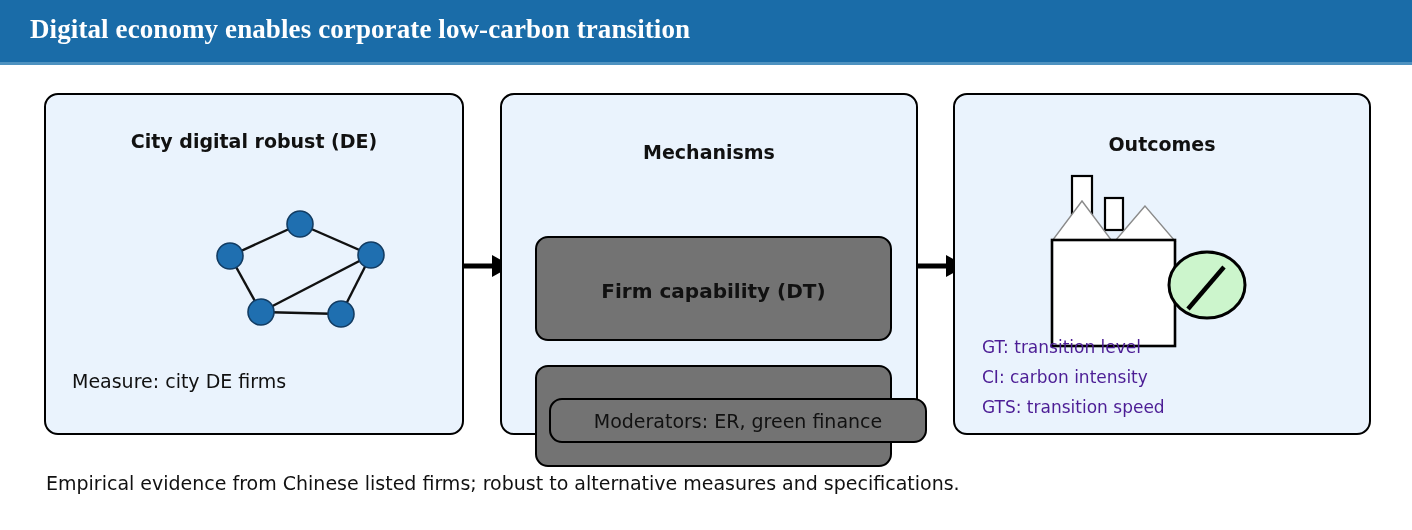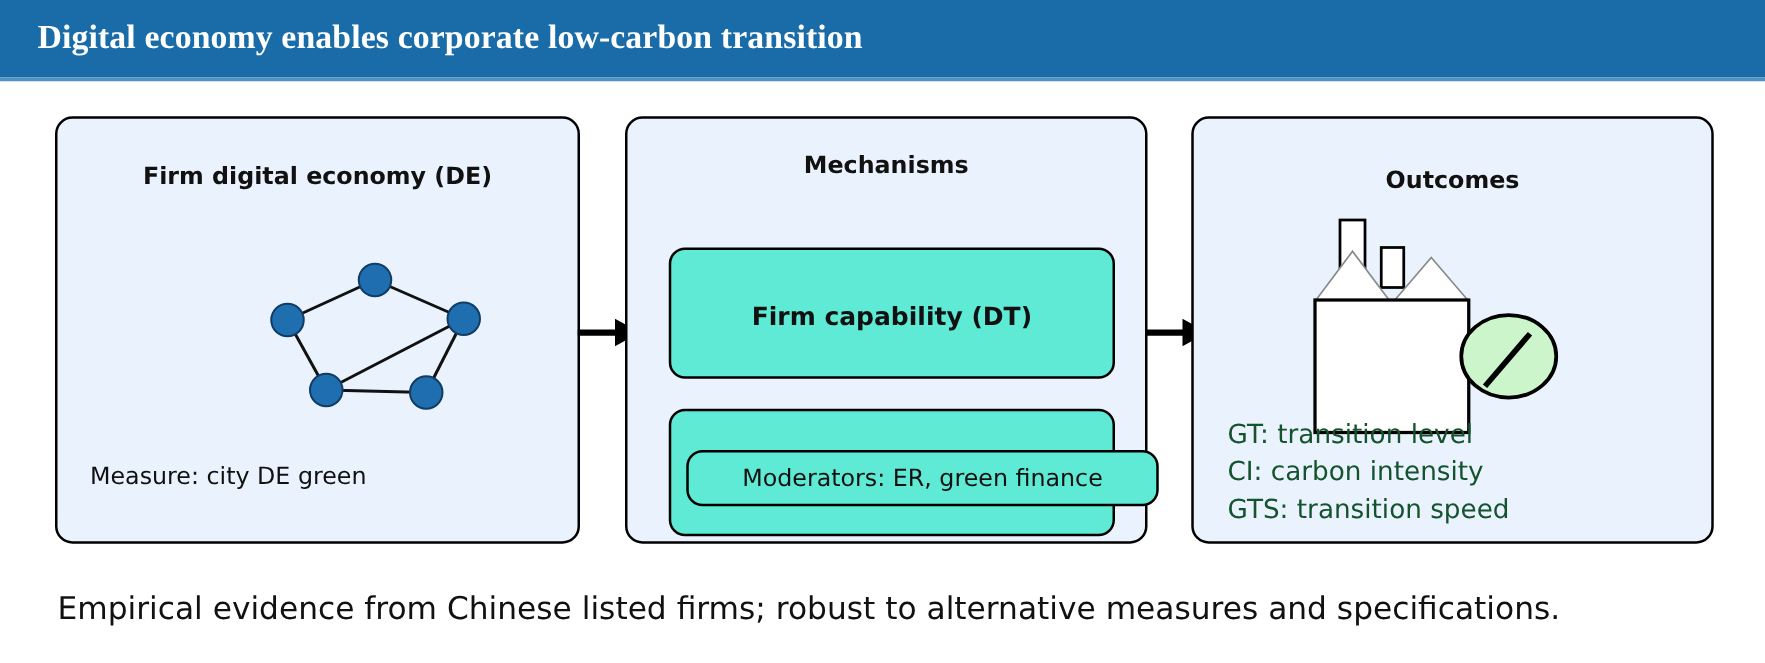--- a/index.html
+++ b/index.html
@@ -60,21 +60,21 @@
   .panel-title {
     position: absolute;
     width: 100%;
     text-align: center;
     font-size: 19px;
     font-weight: bold;
     color: #111111;
     left: 0;
   }
   #title-de   { top: 35px; }
-  #title-mech { top: 26px; }
+  #title-mech { top: 46px; }
   #title-out  { top: 38px; }
 
   .panel-note {
     position: absolute;
     font-size: 19px;
     color: #111111;
     white-space: nowrap;
   }
   #note-de { left: 26px; top: 275px; }
 
@@ -83,24 +83,25 @@
     position: absolute;
     left: 110px;
     top: 105px;
     width: 250px;
     height: 130px;
   }
 
   
   .inner-box {
     position: absolute;
-    background: #5eead4;
+    background: #737373;
     border: 2.2px solid #000000;
     border-radius: 13px;
     box-sizing: border-box;
+    margin-top: 38px;
   }
   #box-firm {
     left: 33px; top: 103px; width: 357px; height: 105px;
   }
   #box-firm-label {
     position: absolute;
     width: 100%;
     left: 0;
     top: 41px;
     text-align: center;
@@ -132,75 +133,75 @@
     top: 78px;
     width: 160px;
     height: 175px;
   }
   #outcome-lines {
     position: absolute;
     left: 27px;
     top: 237px;
   }
   .outcome-line {
-    font-size: 21px;
-    color: #14532d;
+    font-size: 17px;
+    color: #4c1d95;
     white-space: nowrap;
     line-height: 30px;
   }
 
   
   .flow-arrow {
     position: absolute;
     top: 251px;
     width: 52px;
     height: 30px;
   }
   #arrow-1 { left: 462px; }
   #arrow-2 { left: 916px; }
 
   
   #footer-note {
     position: absolute;
     left: 46px;
     top: 472px;
-    font-size: 25px;
+    font-size: 19px;
     color: #111111;
     white-space: nowrap;
   }
 </style>
 </head>
 <body>
 
 <div id="header-band"></div>
 <div id="header-underline"></div>
 <div id="header-title">Digital economy enables corporate low-carbon transition</div>
 
 <div class="panel" id="panel-de">
-  <div class="panel-title" id="title-de">Firm digital economy (DE)</div>
+  <div class="panel-title" id="title-de">City digital robust (DE)</div>
 
   <svg id="network-graph" viewBox="0 0 250 130">
     <g stroke="#111111" stroke-width="2.4" fill="none">
       <line x1="74" y1="56" x2="144" y2="24"></line>
       <line x1="144" y1="24" x2="215" y2="55"></line>
       <line x1="74" y1="56" x2="105" y2="112"></line>
       <line x1="105" y1="112" x2="215" y2="55"></line>
       <line x1="105" y1="112" x2="185" y2="114"></line>
       <line x1="185" y1="114" x2="215" y2="55"></line>
     </g>
     <g fill="#1f6fb0" stroke="#123c63" stroke-width="1.6">
       <circle cx="144" cy="24" r="13"></circle>
       <circle cx="74" cy="56" r="13"></circle>
       <circle cx="215" cy="55" r="13"></circle>
       <circle cx="105" cy="112" r="13"></circle>
       <circle cx="185" cy="114" r="13"></circle>
     </g>
   </svg>
 
-  <div class="panel-note" id="note-de">Measure: city DE green</div>
+  <div class="panel-note" id="note-de">Measure: city DE firms</div>
 </div>
 
 <svg class="flow-arrow" id="arrow-1" viewBox="0 0 52 30">
   <line x1="0" y1="15" x2="34" y2="15" stroke="#000000" stroke-width="5"></line>
   <polygon points="30,4 50,15 30,26" fill="#000000"></polygon>
 </svg>
 
 <div class="panel" id="panel-mech">
   <div class="panel-title" id="title-mech">Mechanisms</div>
 

